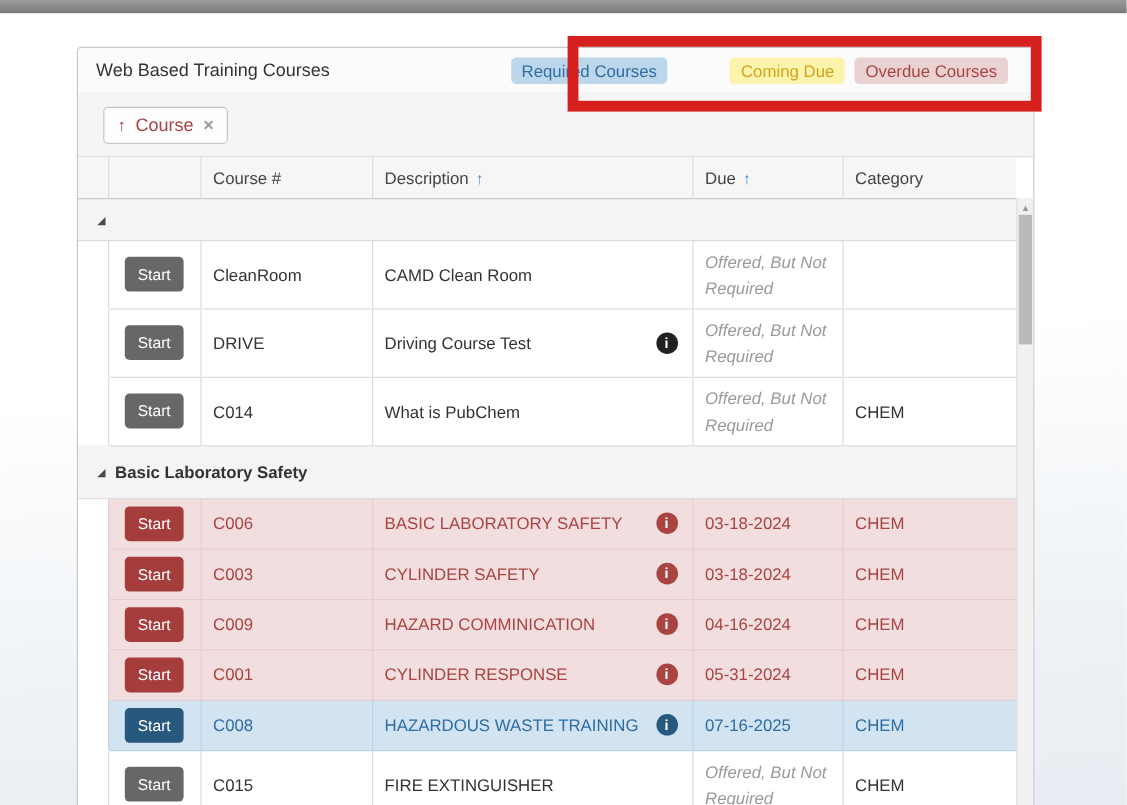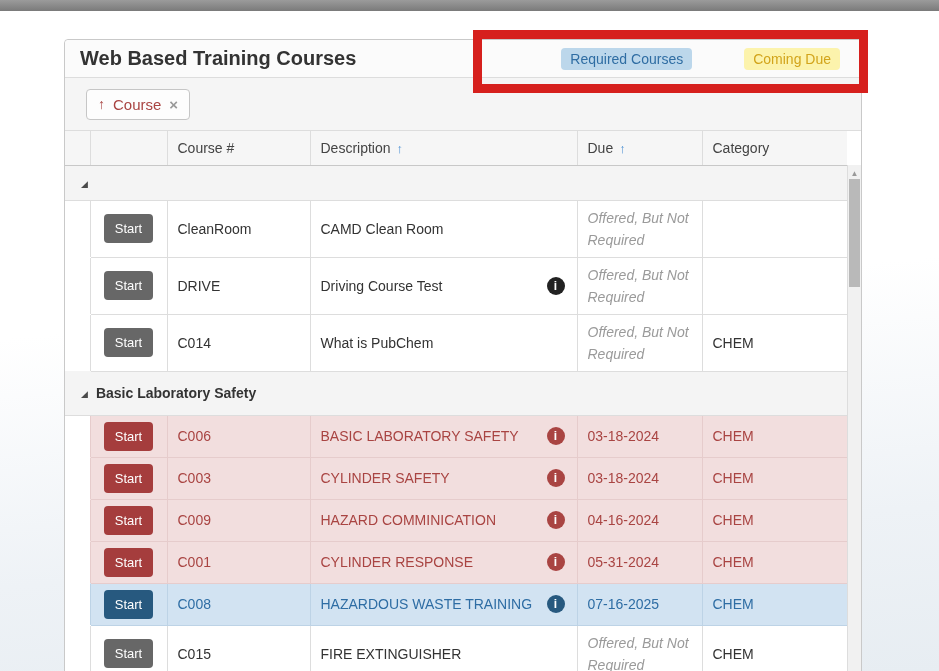--- a/index.html
+++ b/index.html
@@ -11,21 +11,21 @@
   .topbar { position:absolute; left:0; top:0; width:939px; height:11px;
     background:linear-gradient(#9b9b9b,#7a7a7a); }
 
   
   .card { position:absolute; left:64px; top:39px; width:798px; height:660px;
     background:#fff; border:1px solid #c9c9c9; border-radius:4px 4px 0 0; }
 
   .card-header { height:38px; background:#fbfbfb; border-bottom:1px solid #ddd;
     border-radius:4px 4px 0 0; display:flex; align-items:center;
     justify-content:space-between; padding:0 21px 0 15px; }
-  .card-title { font-size:20px; font-weight:bold; color:#333; }
+  .card-title { font-size:15px; font-weight:normal; color:#333; }
 
   .legend { display:flex; gap:8px; }
   .badge { font-size:14px; padding:3px 9px; border-radius:4px; white-space:nowrap; }
   .badge.required { background:#bcd7eb; color:#2f6da3; }
   .badge.coming   { background:#fcf3ac; color:#d2a41b;margin-left:44px; }
   .badge.overdue  { background:#ead2d2; color:#a94442; }
 
   .toolbar { height:53px; background:#f5f5f5; border-bottom:1px solid #ddd;
     display:flex; align-items:center; padding-left:21px; }
   .chip { display:inline-flex; align-items:center; gap:8px; background:#fdfdfd;
@@ -102,20 +102,21 @@
 
 <div class="topbar"></div>
 
 <div class="card">
 
   <div class="card-header">
     <div class="card-title">Web Based Training Courses</div>
     <div class="legend">
       <span class="badge required">Required Courses</span>
       <span class="badge coming">Coming Due</span>
+      <span class="badge overdue">Overdue Courses</span>
     </div>
   </div>
 
   <div class="toolbar">
     <span class="chip">
       <span class="sort-arrow">↑</span>
       <span>Course</span>
       <span class="remove">×</span>
     </span>
   </div>

